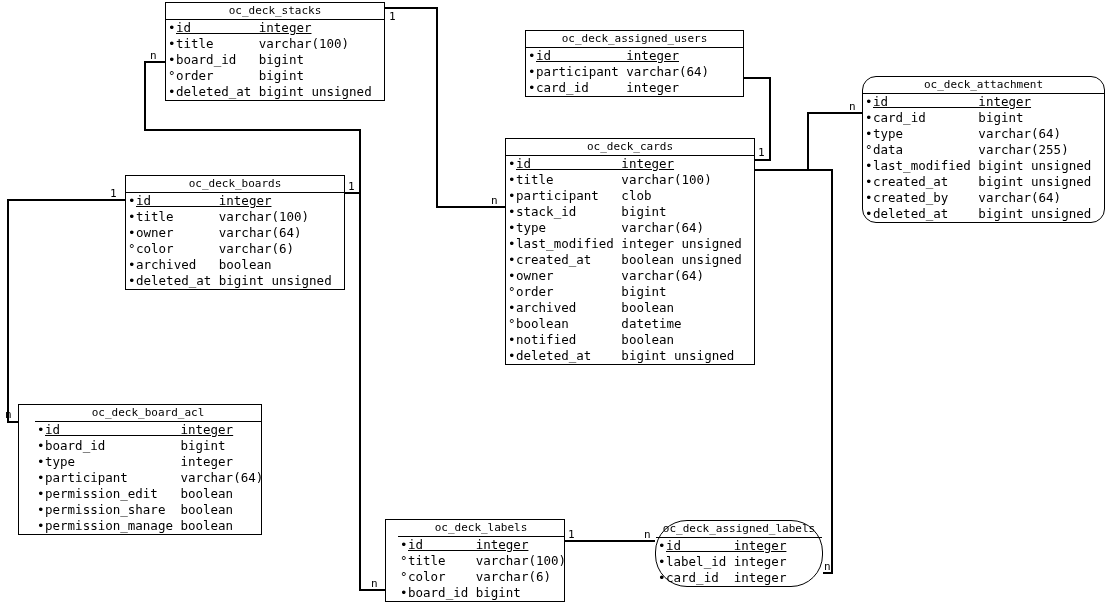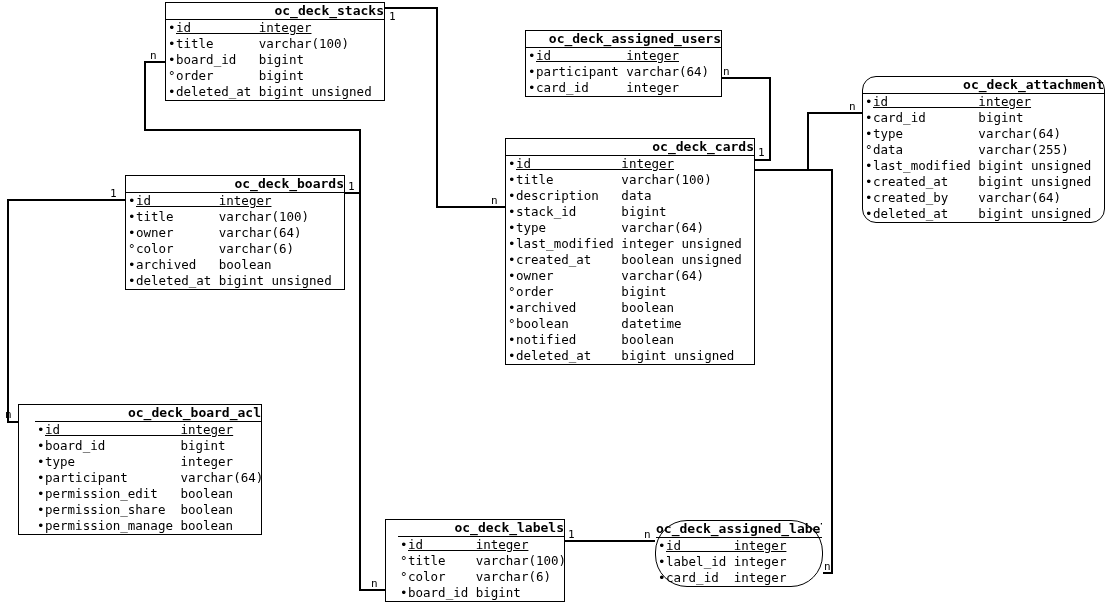--- a/index.html
+++ b/index.html
@@ -22,25 +22,25 @@
     font-family: "DejaVu Sans Mono", monospace;
     font-size: 11px;
     fill: #000;
   }
   .table-box {
     position: absolute;
     background: #ffffff;
     border: 1px solid #000;
   }
   .table-header {
-    font-weight: bold;
-    font-size: 13px;
+    font-weight: normal;
+    font-size: 11px;
     line-height: 16px;
     height: 17px;
-    text-align: right;
+    text-align: center;
     border-bottom: 1px solid #000;
     overflow: hidden;
     white-space: nowrap;
   }
   .field-row {
     display: flex;
     align-items: center;
     height: 16px;
     padding: 0 2px;
     font-size: 12.5px;
@@ -99,21 +99,21 @@
       </div>
       <div class="field-row">
         <span class="bullet open">°</span>
         <span class="field-text">order      bigint</span>
       </div>
       <div class="field-row">
         <span class="bullet filled">•</span>
         <span class="field-text">deleted_at bigint unsigned</span>
       </div>
     </div>
-    <div class="table-box" style="left: 525px; top: 30px; width: 197px;">
+    <div class="table-box" style="left: 525px; top: 30px; width: 219px;">
       <div class="table-header">oc_deck_assigned_users</div>
       <div class="field-row">
         <span class="bullet filled">•</span>
         <span class="field-text pk">id          integer</span>
       </div>
       <div class="field-row">
         <span class="bullet filled">•</span>
         <span class="field-text">participant varchar(64)</span>
       </div>
       <div class="field-row">
@@ -188,21 +188,21 @@
       <div class="field-row">
         <span class="bullet filled">•</span>
         <span class="field-text pk">id            integer</span>
       </div>
       <div class="field-row">
         <span class="bullet filled">•</span>
         <span class="field-text">title         varchar(100)</span>
       </div>
       <div class="field-row">
         <span class="bullet filled">•</span>
-        <span class="field-text">description   data</span>
+        <span class="field-text">participant   clob</span>
       </div>
       <div class="field-row">
         <span class="bullet filled">•</span>
         <span class="field-text">stack_id      bigint</span>
       </div>
       <div class="field-row">
         <span class="bullet filled">•</span>
         <span class="field-text">type          varchar(64)</span>
       </div>
       <div class="field-row">

